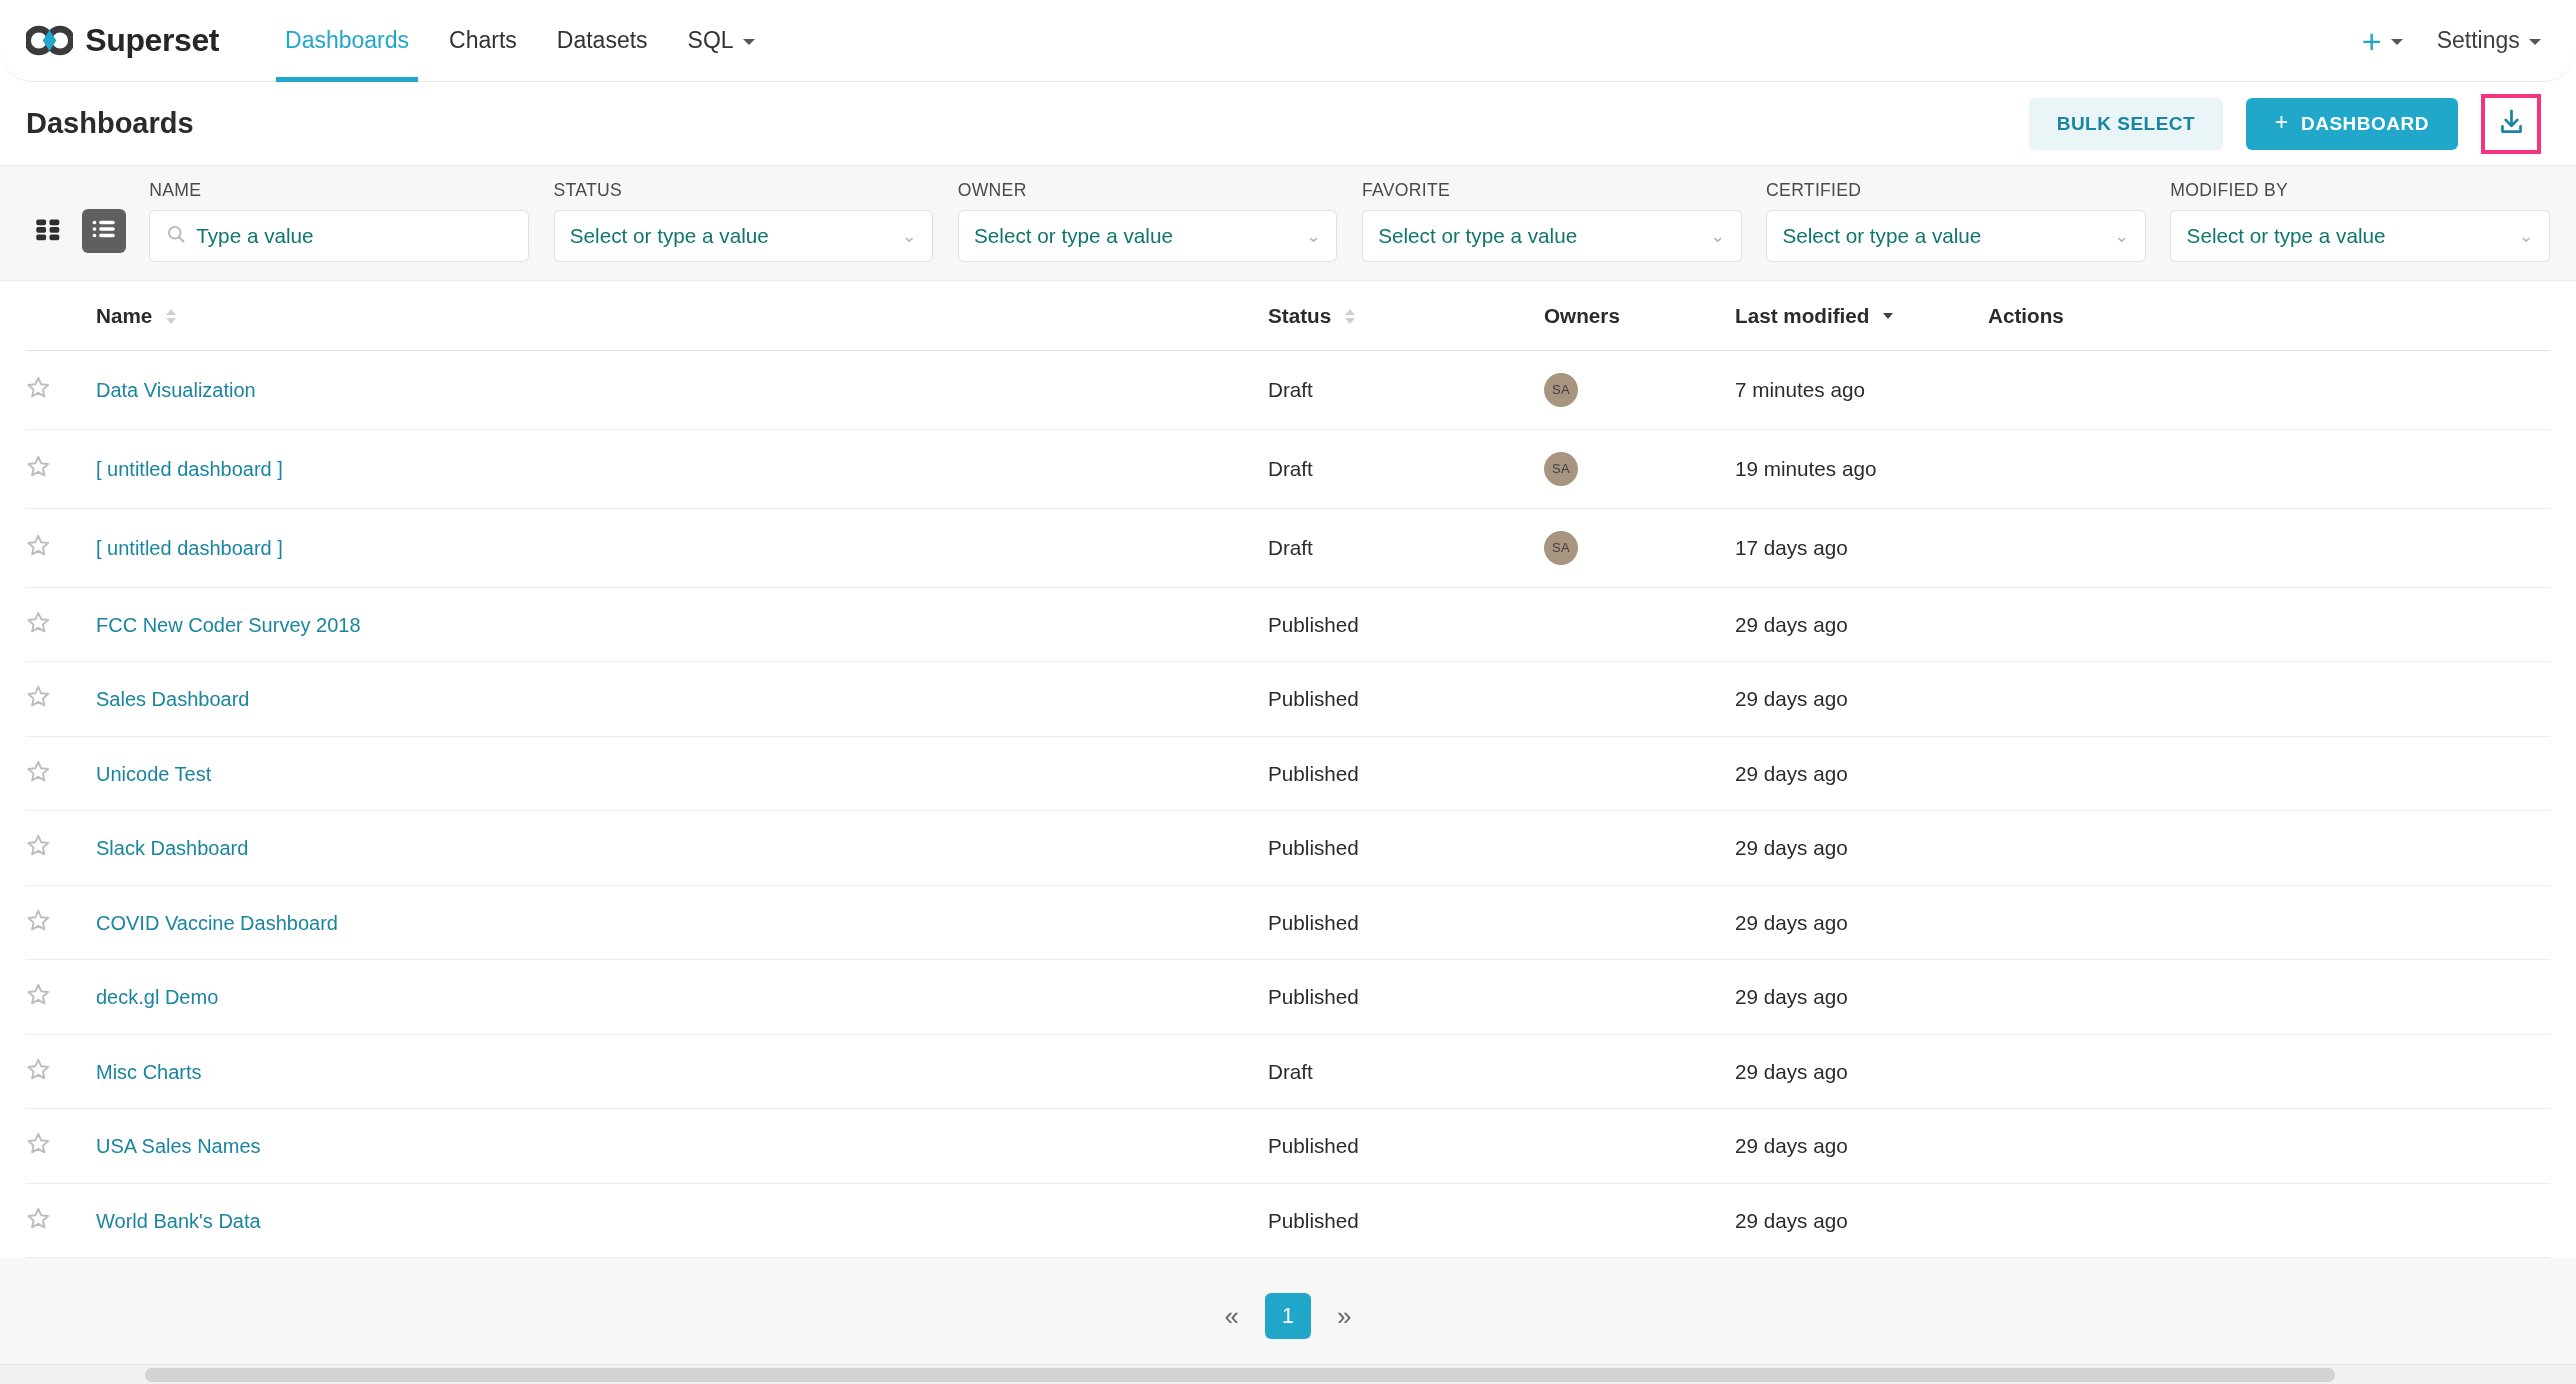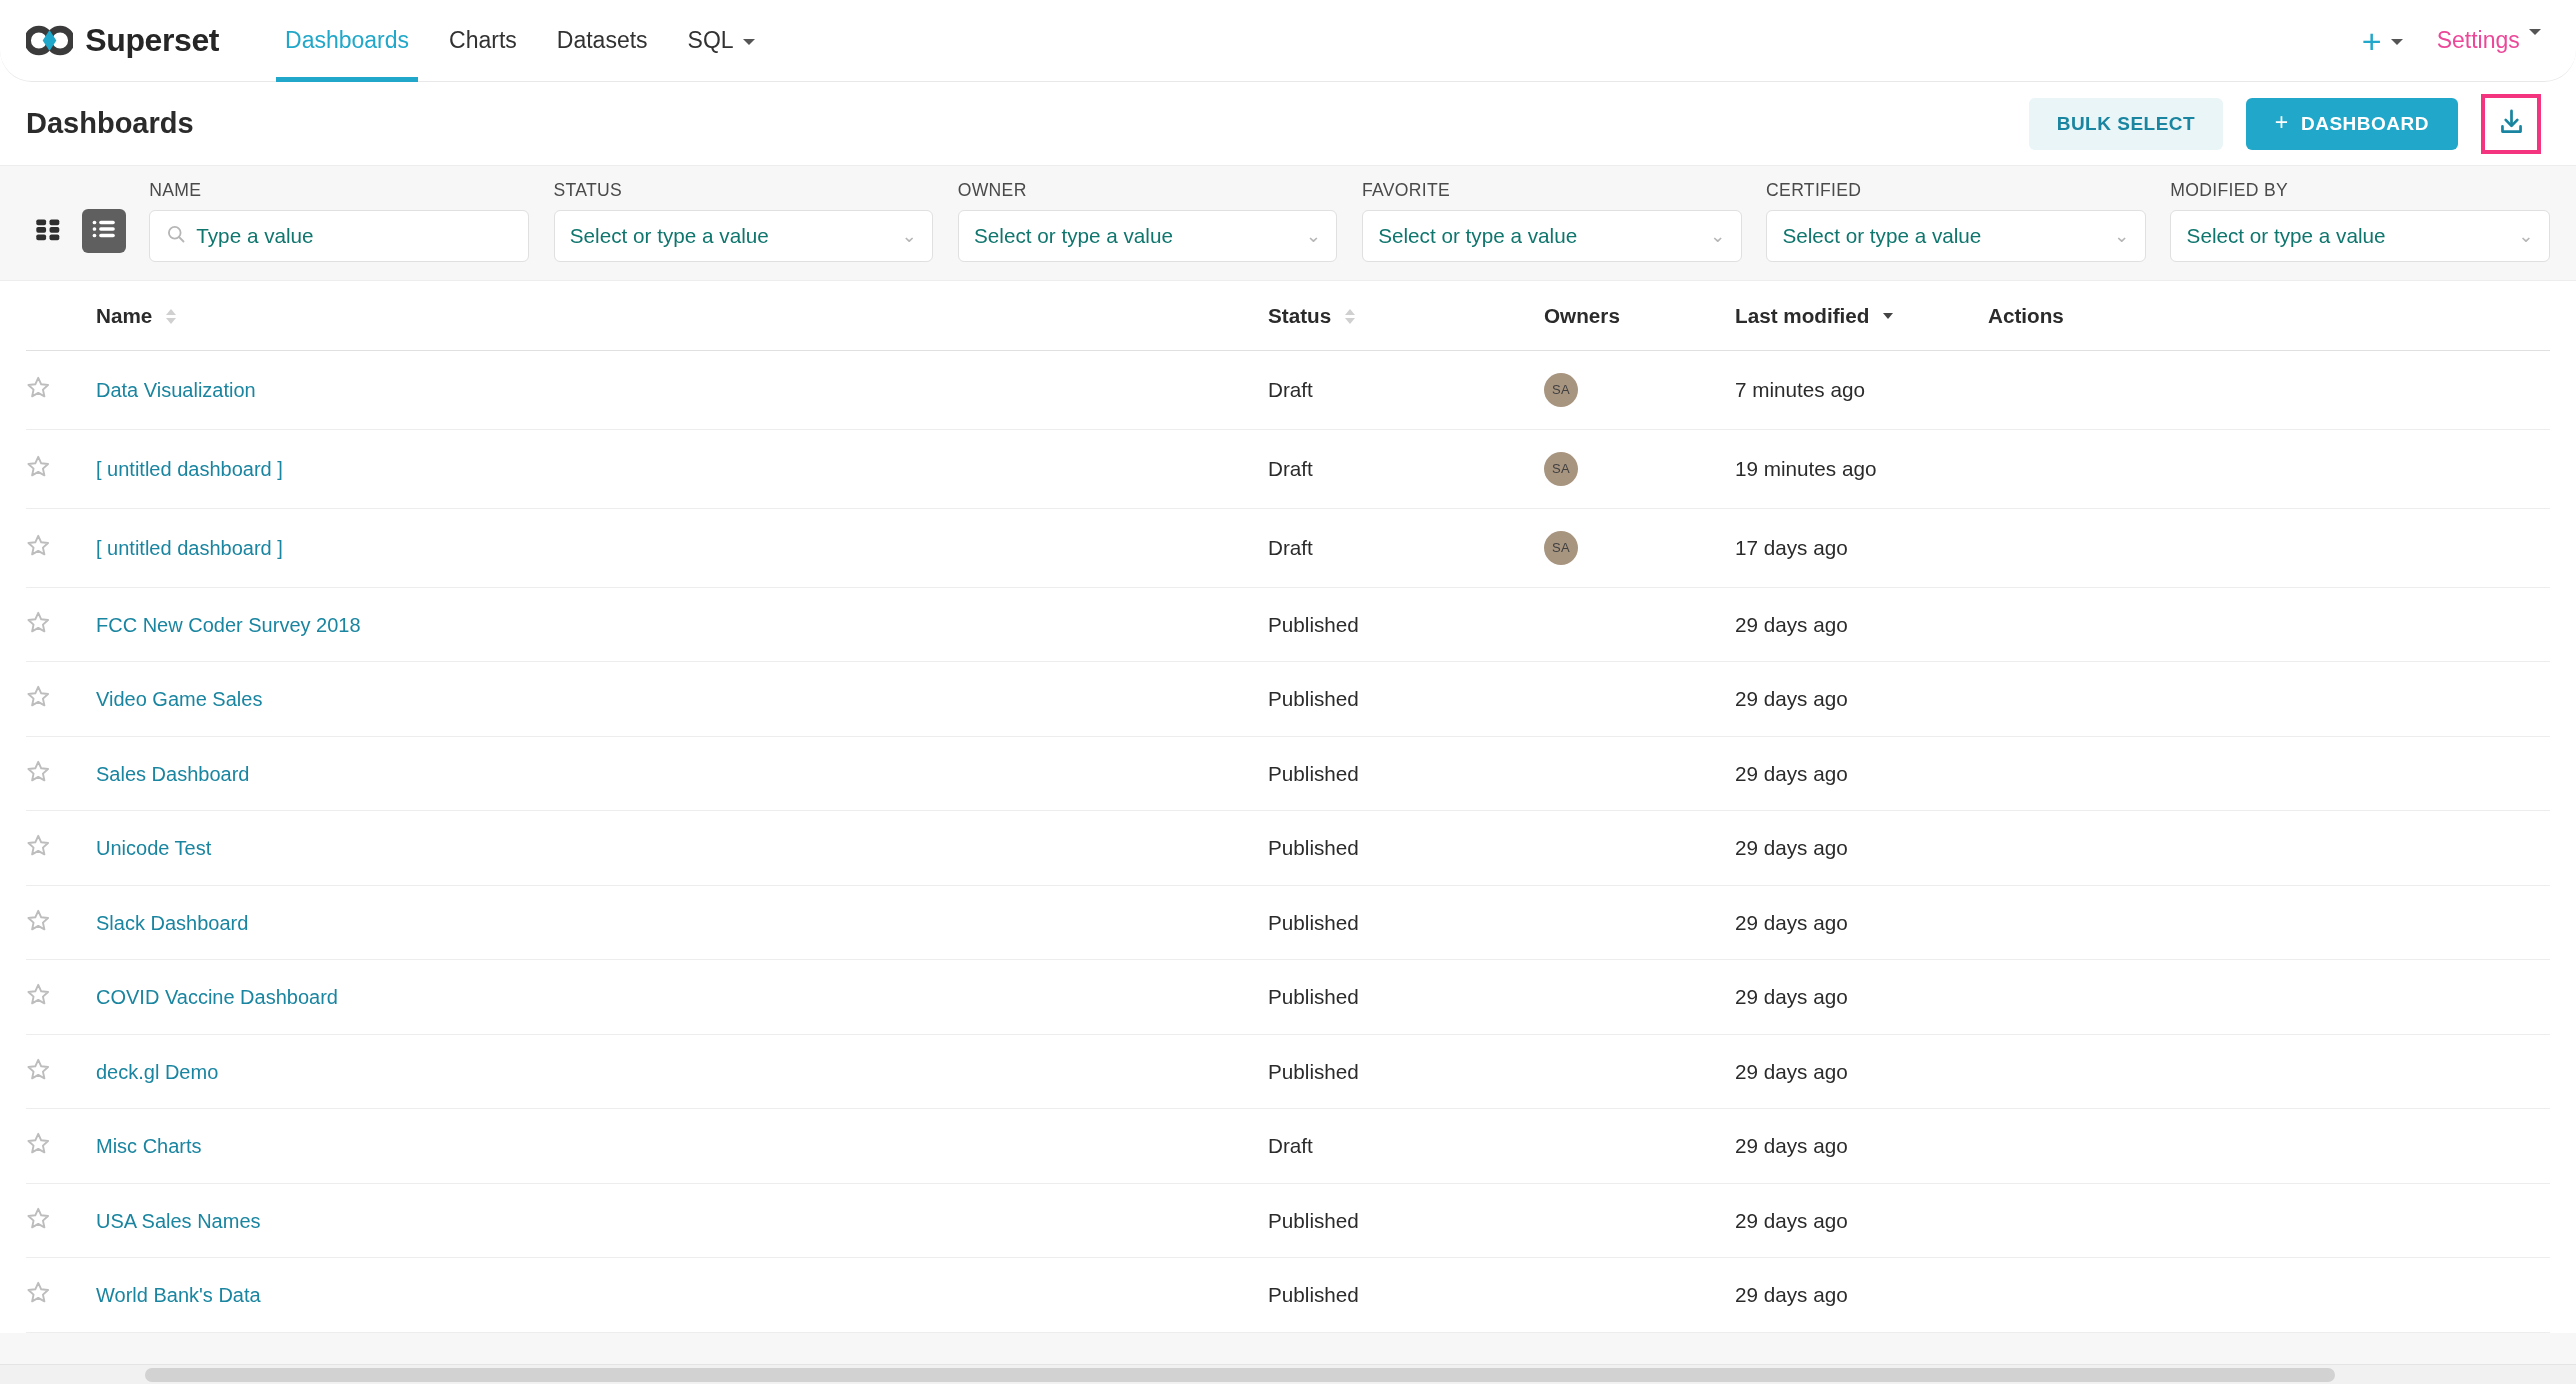--- a/index.html
+++ b/index.html
@@ -82,22 +82,23 @@
     cursor: pointer;
   }
   .plus-icon {
     color: #20a7c9;
     font-size: 34px;
     line-height: 1;
     font-weight: 300;
   }
   .settings-menu {
     display: flex;
+    align-items: center;
     font-size: 23px;
-    color: #ec4899;
+    color: #404040;
     cursor: pointer;
   }
 
   
   .page-header {
     height: 84px;
     display: flex;
     align-items: center;
     padding: 0 35px 0 26px;
     background: #ffffff;
@@ -581,30 +582,20 @@
             <td><a class="row-link">FCC New Coder Survey 2018</a></td>
             <td>Published</td>
             <td></td>
             <td>29 days ago</td>
             <td></td>
           </tr>
           <tr>
             <td><span class="star-icon"><svg width="24.5" height="24.5" viewBox="0 0 24 24" fill="none" stroke="#bdbdbd" stroke-width="1.9" stroke-linejoin="round">
                   <path d="M12 2.8 L14.9 9.1 L21.6 9.8 L16.6 14.3 L18 20.9 L12 17.5 L6 20.9 L7.4 14.3 L2.4 9.8 L9.1 9.1 Z"></path>
                 </svg></span></td>
-            <td><a class="row-link">Video Game Sales</a></td>
-            <td>Published</td>
-            <td></td>
-            <td>29 days ago</td>
-            <td></td>
-          </tr>
-          <tr>
-            <td><span class="star-icon"><svg width="24.5" height="24.5" viewBox="0 0 24 24" fill="none" stroke="#bdbdbd" stroke-width="1.9" stroke-linejoin="round">
-                  <path d="M12 2.8 L14.9 9.1 L21.6 9.8 L16.6 14.3 L18 20.9 L12 17.5 L6 20.9 L7.4 14.3 L2.4 9.8 L9.1 9.1 Z"></path>
-                </svg></span></td>
             <td><a class="row-link">Sales Dashboard</a></td>
             <td>Published</td>
             <td></td>
             <td>29 days ago</td>
             <td></td>
           </tr>
           <tr>
             <td><span class="star-icon"><svg width="24.5" height="24.5" viewBox="0 0 24 24" fill="none" stroke="#bdbdbd" stroke-width="1.9" stroke-linejoin="round">
                   <path d="M12 2.8 L14.9 9.1 L21.6 9.8 L16.6 14.3 L18 20.9 L12 17.5 L6 20.9 L7.4 14.3 L2.4 9.8 L9.1 9.1 Z"></path>
                 </svg></span></td>

